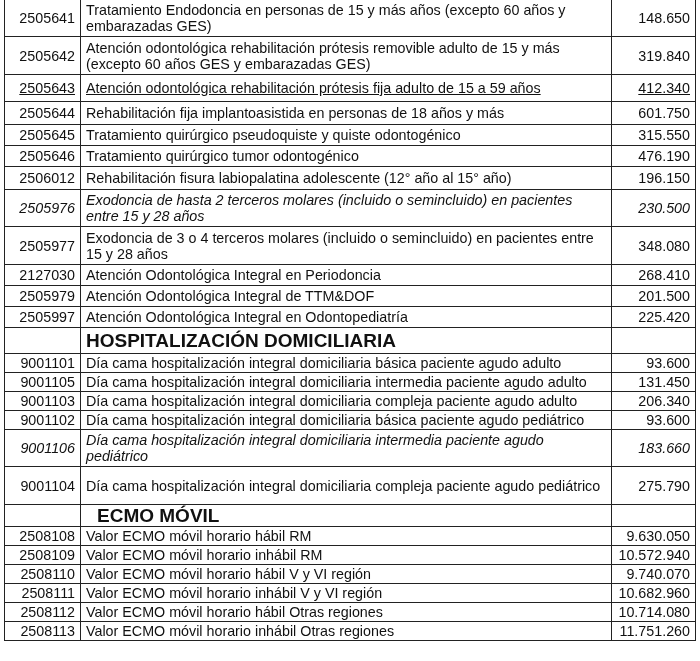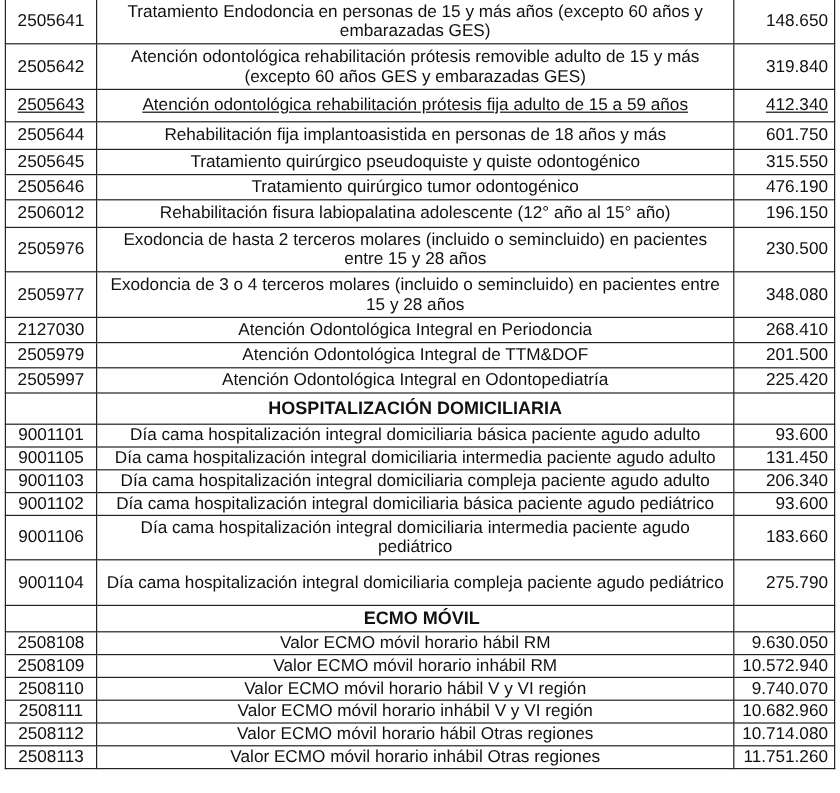--- a/index.html
+++ b/index.html
@@ -25,38 +25,38 @@
     font-size: 14.3px;
     line-height: 16px;
   }
   table.tariff td {
     border: 1.4px solid #222;
     padding: 1px 5px 1px 5px;
     vertical-align: middle;
   }
   td.code {
     width: 65px;
-    text-align: center;
+    text-align: right;
     padding-right: 4px;
     padding-left: 2px;
   }
   td.desc {
-    text-align: center;
+    text-align: left;
   }
   td.value {
     width: 73px;
     text-align: right;
     padding-right: 4px;
   }
   tr.section td.desc {
     font-weight: bold;
-    font-size: 15px;
+    font-size: 19px;
   }
   tr.h2 td { height: 35px; }
-  tr.h2b td { height: 34px; }
+  tr.h2b td { height: 34px; font-style: italic; }
   tr.h1a td { height: 24px; text-decoration: underline; }
   tr.h1b td { height: 20px; }
   tr.h1c td { height: 18px; }
   tr.h1d td { height: 16px; }
   tr.hsec td { height: 23px; }
   tr.hsec2 td { height: 19px; padding-left: 16px; }
   tr.ecmo td.value { width: 77px; }
 </style>
 </head>
 <body>

